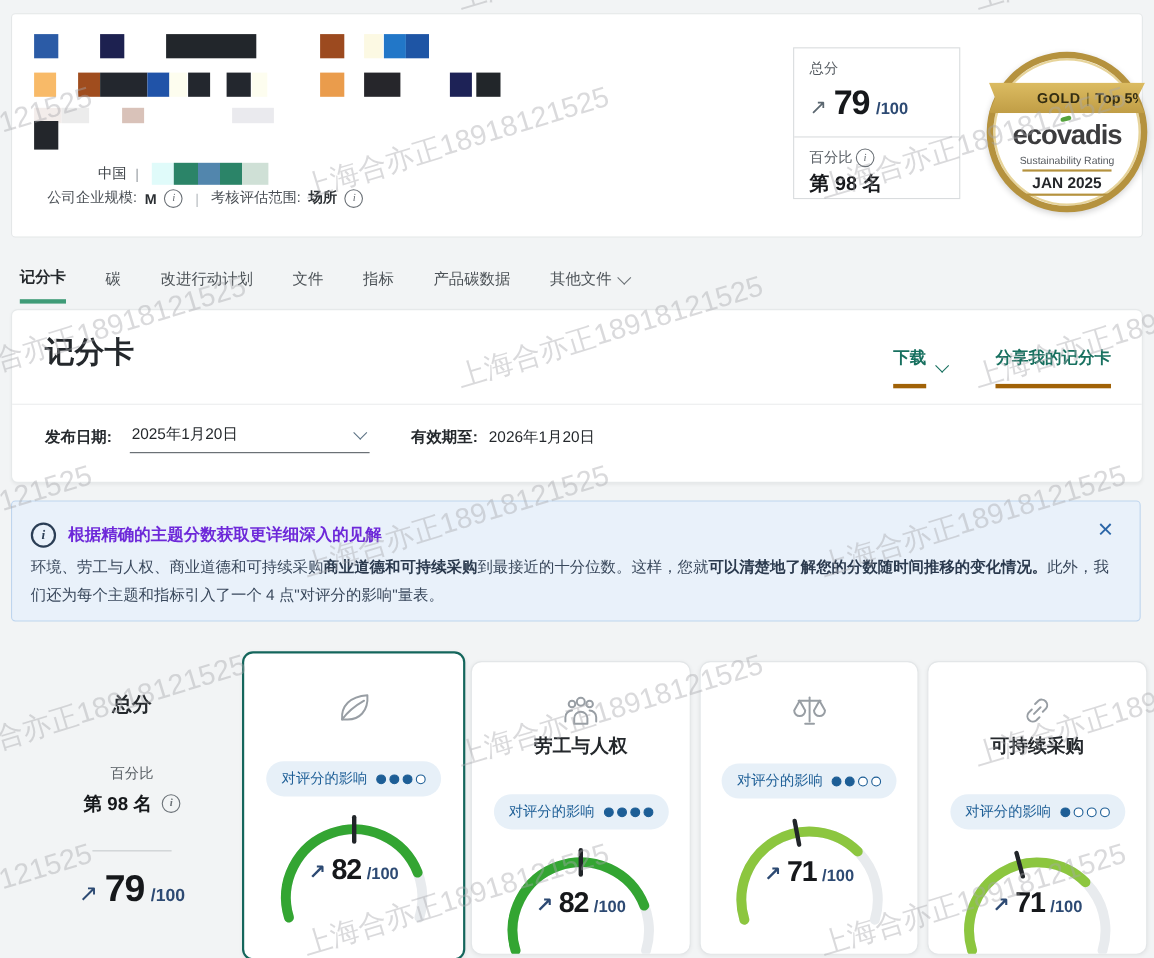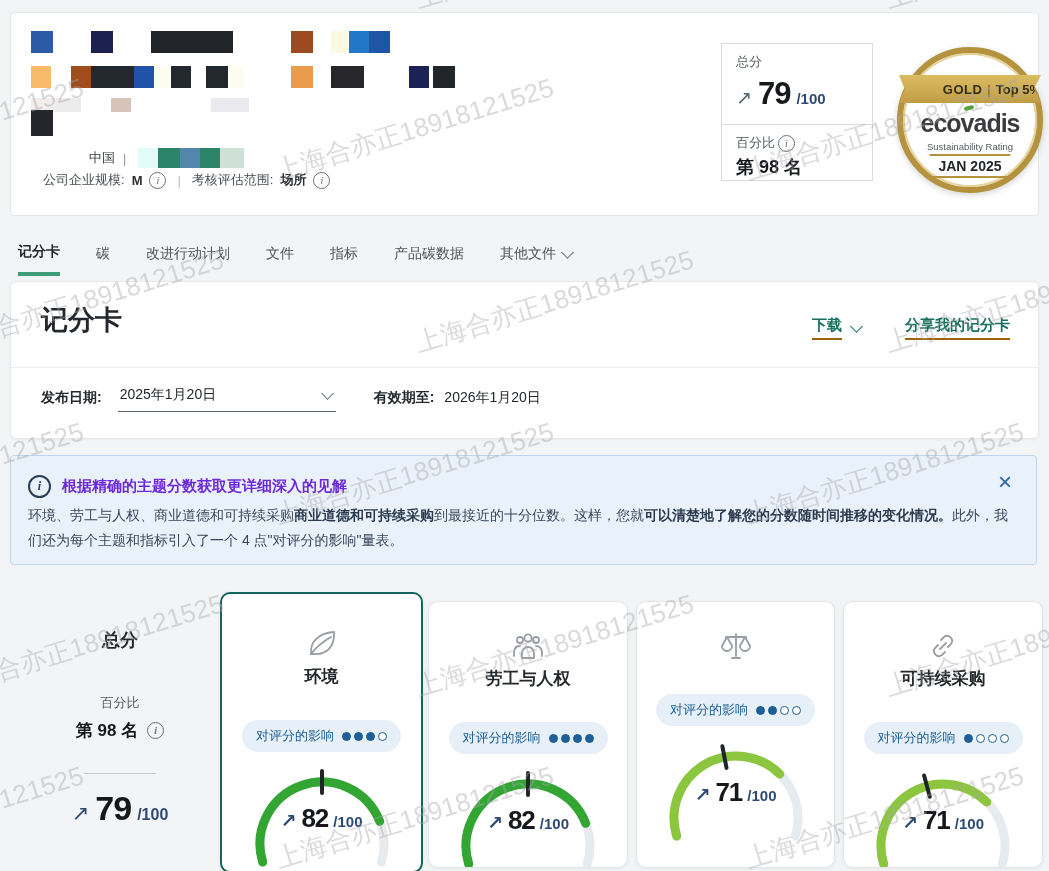--- a/index.html
+++ b/index.html
@@ -57,21 +57,21 @@
         transform:rotate(45deg);margin-top:-4px;flex:0 0 auto;}
   .chev.teal{border-color:#17705f;}
   .chev.slate{border-color:#5b7183;}
   
   .sc-card{position:absolute;left:10px;top:281px;width:1027px;height:156px;background:#fff;
            border:1px solid #e6e9ea;border-radius:6px;box-shadow:0 1px 3px rgba(0,0,0,.05);}
   .sc-title{position:absolute;left:30px;top:20px;font-size:27px;font-weight:bold;color:#24282c;}
   .sc-links{position:absolute;right:28px;top:34px;display:flex;gap:44px;align-items:center;
             font-size:15px;font-weight:bold;color:#17705f;}
   .sc-link{display:flex;align-items:center;gap:10px;cursor:pointer;}
-  .sc-link .u{border-bottom:2px solid #a16207;padding-bottom:3px;}
+  .sc-link .u{border-bottom:4px solid #a16207;padding-bottom:14px;}
   .sc-divider{position:absolute;left:0;top:85px;width:100%;border-top:1px solid #ebedee;}
   .sc-daterow{position:absolute;left:30px;top:102px;display:flex;align-items:center;font-size:14px;}
   .lab{font-weight:bold;color:#24282c;}
   .date-select{margin-left:16px;width:212px;display:flex;justify-content:space-between;align-items:center;
                border-bottom:1px solid #5b6268;padding:2px 4px 7px 2px;color:#24282c;cursor:pointer;}
   .valid-label{margin-left:38px;}
   .valid-value{margin-left:10px;color:#24282c;}
   
   .banner{position:absolute;left:10px;top:455px;width:1027px;height:110px;background:#e9f1fa;
           border:1px solid #bed5ee;border-radius:4px;box-sizing:border-box;}
@@ -274,21 +274,20 @@
   </div>
 </div>
 
 <div class="theme-card tc0">
   <div class="tc-icon">
     <svg width="34" height="32" viewBox="0 0 34 32" fill="none" stroke="#989ea4" stroke-width="1.8" stroke-linejoin="round" stroke-linecap="round">
       <path d="M6 26 C5 14 13 5 29 4 C30 18 22 27 9 26 Z"></path>
         <path d="M6 26 C12 18 19 13 26 9"></path>
     </svg>
   </div>
-  <div class="tc-name">环境</div>
   <div><span class="pill">
     <span>对评分的影响</span>
     <span class="dots">
           <span class="dot f"></span>
           <span class="dot f"></span>
           <span class="dot f"></span>
           <span class="dot"></span>
         </span>
   </span></div>
   <div class="gauge-wrap">

